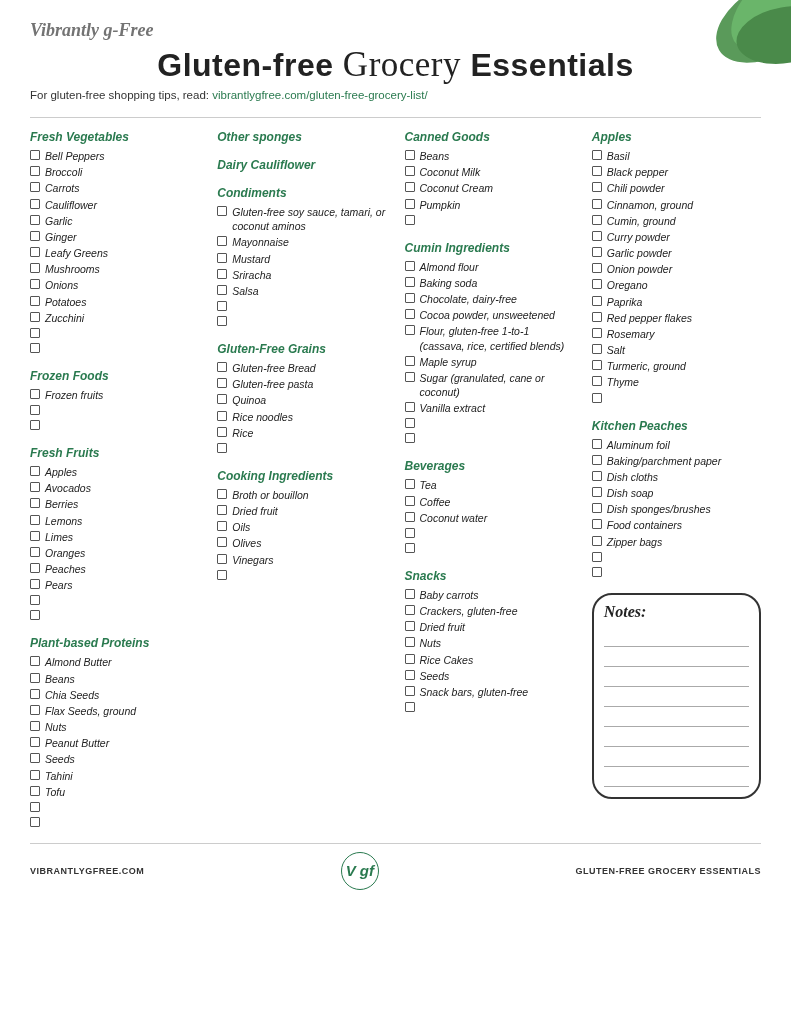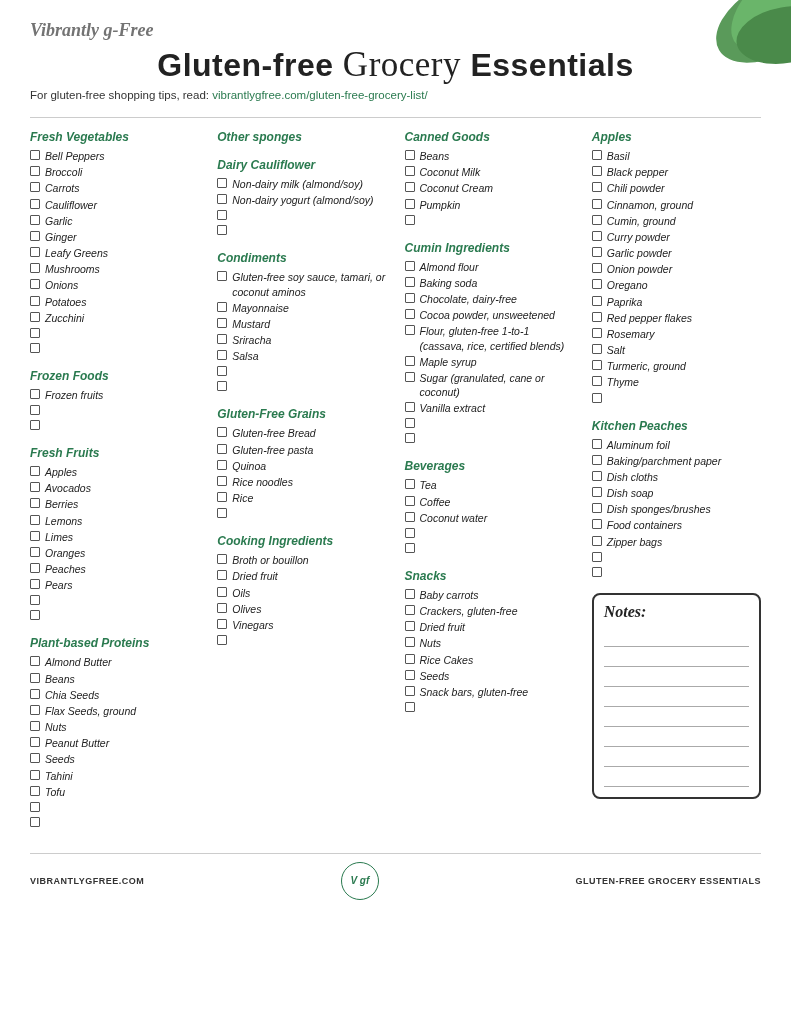--- a/index.html
+++ b/index.html
@@ -107,21 +107,20 @@
     }
     .empty-item {
       height: 13px;
     }
     .footer {
       display: flex;
       justify-content: space-between;
       align-items: center;
       border-top: 1px solid #ccc;
       padding-top: 8px;
-      margin-top: 10px;
     }
     .footer-left {
       font-size: 9px;
       font-weight: bold;
       color: #333;
       letter-spacing: 0.5px;
     }
     .footer-right {
       font-size: 9px;
       font-weight: bold;
@@ -135,28 +134,28 @@
       justify-content: center;
     }
     .logo-circle {
       width: 38px;
       height: 38px;
       border-radius: 50%;
       border: 1.5px solid #2a7a4f;
       display: flex;
       align-items: center;
       justify-content: center;
-      font-size: 10px;
+      font-size: 15px;
       color: #2a7a4f;
       font-style: italic;
       font-weight: bold;
     }
     .notes-box {
       border: 2px solid #333;
-      border-radius: 8px;
+      border-radius: 20px;
       padding: 8px 10px;
       margin-top: 4px;
       min-height: 150px;
     }
     .notes-title {
       font-family: 'Brush Script MT', cursive;
       font-size: 16px;
       font-weight: bold;
       color: #222;
       margin-bottom: 8px;
@@ -274,30 +273,20 @@
     </div>
 
     <div>
 
       <div class="section">
         <div class="section-title">Other sponges</div>
       </div>
 
       <div class="section">
         <div class="section-title">Dairy Cauliflower</div>
-        <ul class="checklist">
-          <li><span class="checkbox"></span>Non-dairy milk (almond/soy)</li>
-          <li><span class="checkbox"></span>Non-dairy yogurt (almond/soy)</li>
-          <li class="empty-item">
-              <span class="checkbox"></span>
-            </li>
-          <li class="empty-item">
-              <span class="checkbox"></span>
-            </li>
-        </ul>
       </div>
 
       <div class="section">
         <div class="section-title">Condiments</div>
         <ul class="checklist">
           <li><span class="checkbox"></span>Gluten-free soy sauce, tamari, or coconut aminos</li>
           <li><span class="checkbox"></span>Mayonnaise</li>
           <li><span class="checkbox"></span>Mustard</li>
           <li><span class="checkbox"></span>Sriracha</li>
           <li><span class="checkbox"></span>Salsa</li>

